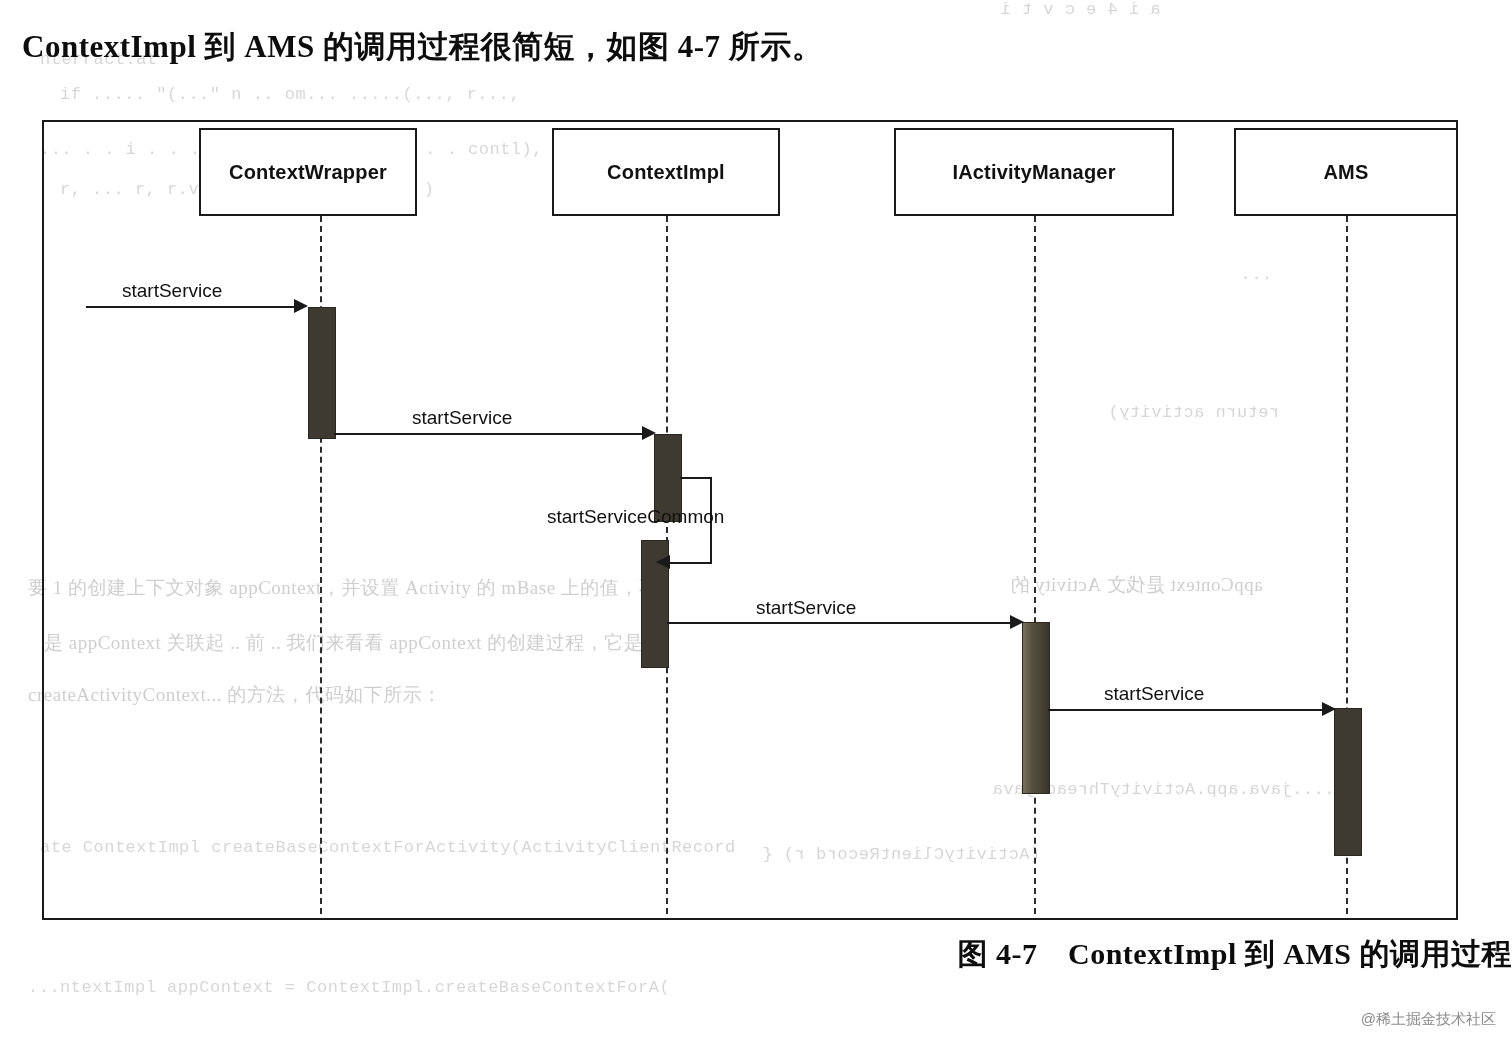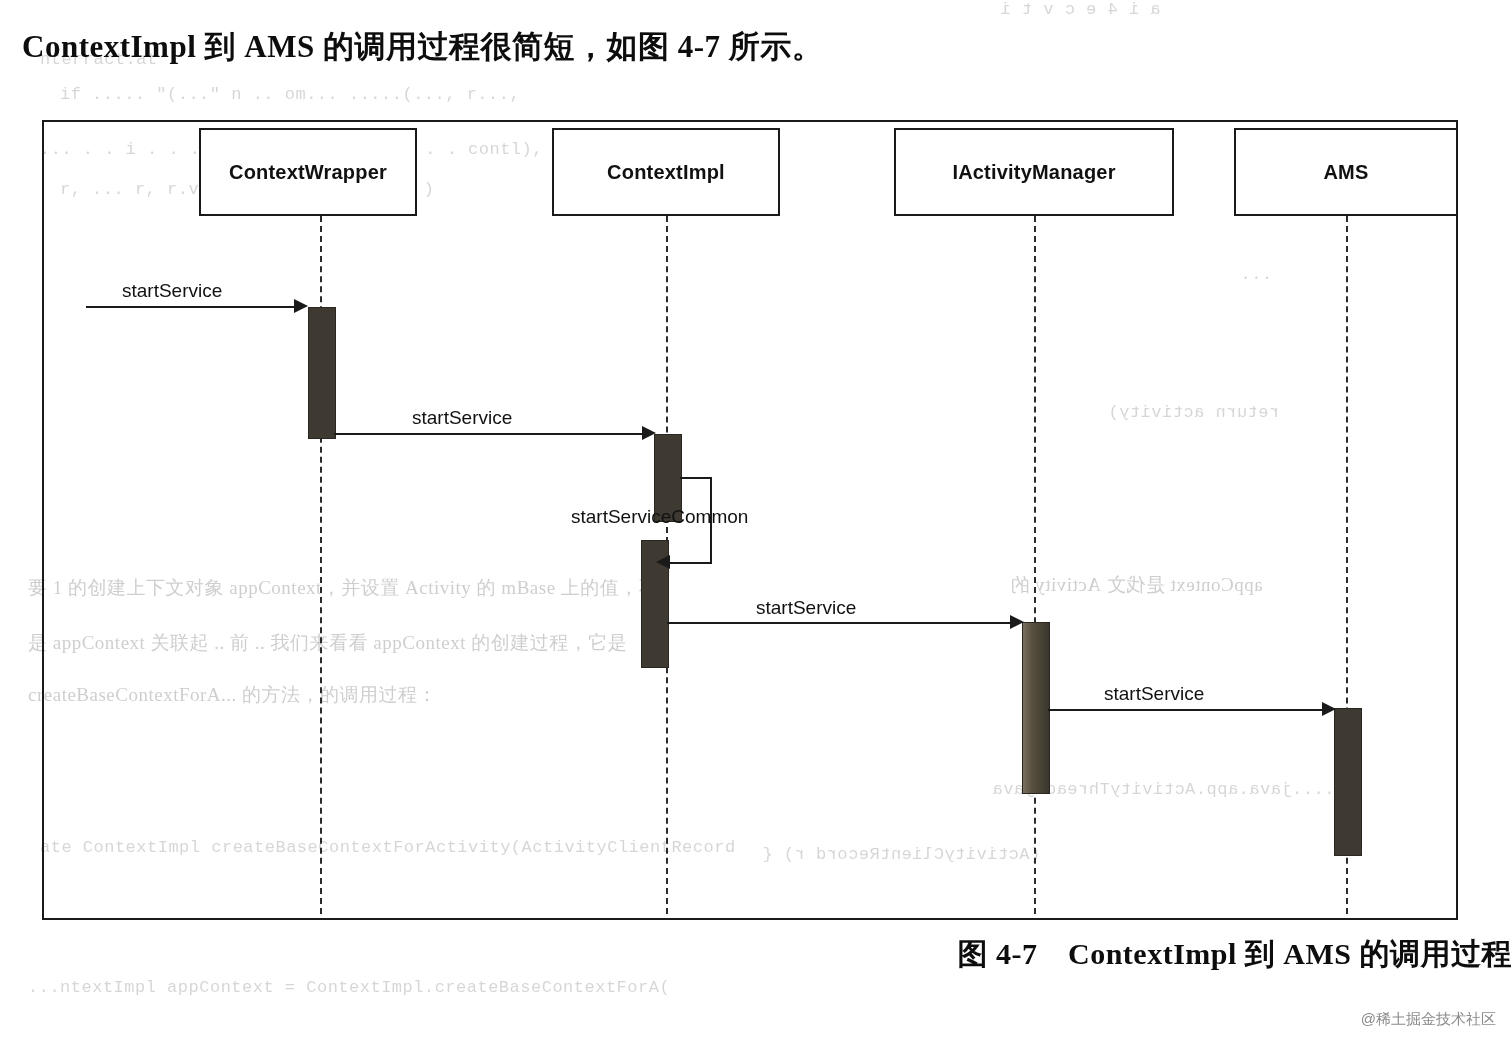--- a/index.html
+++ b/index.html
@@ -139,22 +139,22 @@
 
 <div class="ghost" style="left:1000px; top:0px;">a i 4 e c v t i</div>
 <div class="ghost" style="left:40px; top:50px; transform:none;">nterract.at</div>
 <div class="ghost" style="left:60px; top:85px; transform:none;">if ..... "(..." n          .. om... .....(..., r...,</div>
 <div class="ghost" style="left:40px; top:140px; transform:none;">... . . i . . .  t    . . .  .  . . . .     . . . contl),</div>
 <div class="ghost" style="left:60px; top:180px; transform:none;">r, ... r, r.voice nterract  wind.. )</div>
 <div class="ghost" style="left:1240px; top:265px;">...</div>
 <div class="ghost" style="left:1108px; top:403px;">return activity)</div>
 <div class="ghost cn" style="left:28px; top:575px; transform:none;">要 1 的创建上下文对象 appContext，并设置 Activity 的 mBase 上的值，不</div>
 <div class="ghost cn" style="left:1010px; top:572px;">appContext 是伐文 Activity 的</div>
-<div class="ghost cn" style="left:28px; top:630px; transform:none;text-align:right;">是 appContext 关联起 .. 前 .. 我们来看看 appContext 的创建过程，它是</div>
-<div class="ghost cn" style="left:28px; top:682px; transform:none;">createBaseContextForA... 的方法，的调用过程：</div>
+<div class="ghost cn" style="left:44px; top:630px; transform:none;text-align:right;">是 appContext 关联起 .. 前 .. 我们来看看 appContext 的创建过程，它是</div>
+<div class="ghost cn" style="left:28px; top:682px; transform:none;">createActivityContext... 的方法，代码如下所示：</div>
 <div class="ghost" style="left:992px; top:780px;">....java.app.ActivityThread.java</div>
 <div class="ghost" style="left:762px; top:845px;">(ActivityClientRecord r) {</div>
 <div class="ghost" style="left:40px; top:838px; transform:none;">ate ContextImpl createBaseContextForActivity(ActivityClientRecord</div>
 <div class="ghost" style="left:28px; top:978px; transform:none;">...ntextImpl appContext = ContextImpl.createBaseContextForA(</div>
 
 <div id="caption-top">ContextImpl 到 AMS 的调用过程很简短，如图 4-7 所示。</div>
 
 <div id="diagram-frame">
 
   <div class="lifeline-box" style="left:155px; top:6px; width:218px; height:88px;">
@@ -186,21 +186,21 @@
   <div class="msg-label" style="left:78px; top:158px;">startService</div>
 
   <div class="msg-line" style="left:290px; top:311px; width:318px;"></div>
   <div class="arrow-head" style="left:598px; top:304px;"></div>
   <div class="msg-label" style="left:368px; top:285px;">startService</div>
 
   <div class="msg-line" style="left:636px; top:355px; width:32px;"></div>
   <div class="msg-vert" style="left:666px; top:355px; height:86px;"></div>
   <div class="msg-line" style="left:625px; top:440px; width:43px;"></div>
   <div class="arrow-head" style="left:612px; top:433px; transform:rotate(180deg);"></div>
-  <div class="msg-label" style="left:503px; top:384px;margin-left:24px;">startServiceCommon</div>
+  <div class="msg-label" style="left:503px; top:384px;">startServiceCommon</div>
 
   <div class="msg-line" style="left:623px; top:500px; width:353px;"></div>
   <div class="arrow-head" style="left:966px; top:493px;"></div>
   <div class="msg-label" style="left:712px; top:475px;">startService</div>
 
   <div class="msg-line" style="left:1004px; top:587px; width:284px;"></div>
   <div class="arrow-head" style="left:1278px; top:580px;"></div>
   <div class="msg-label" style="left:1060px; top:561px;">startService</div>
 
 </div>

